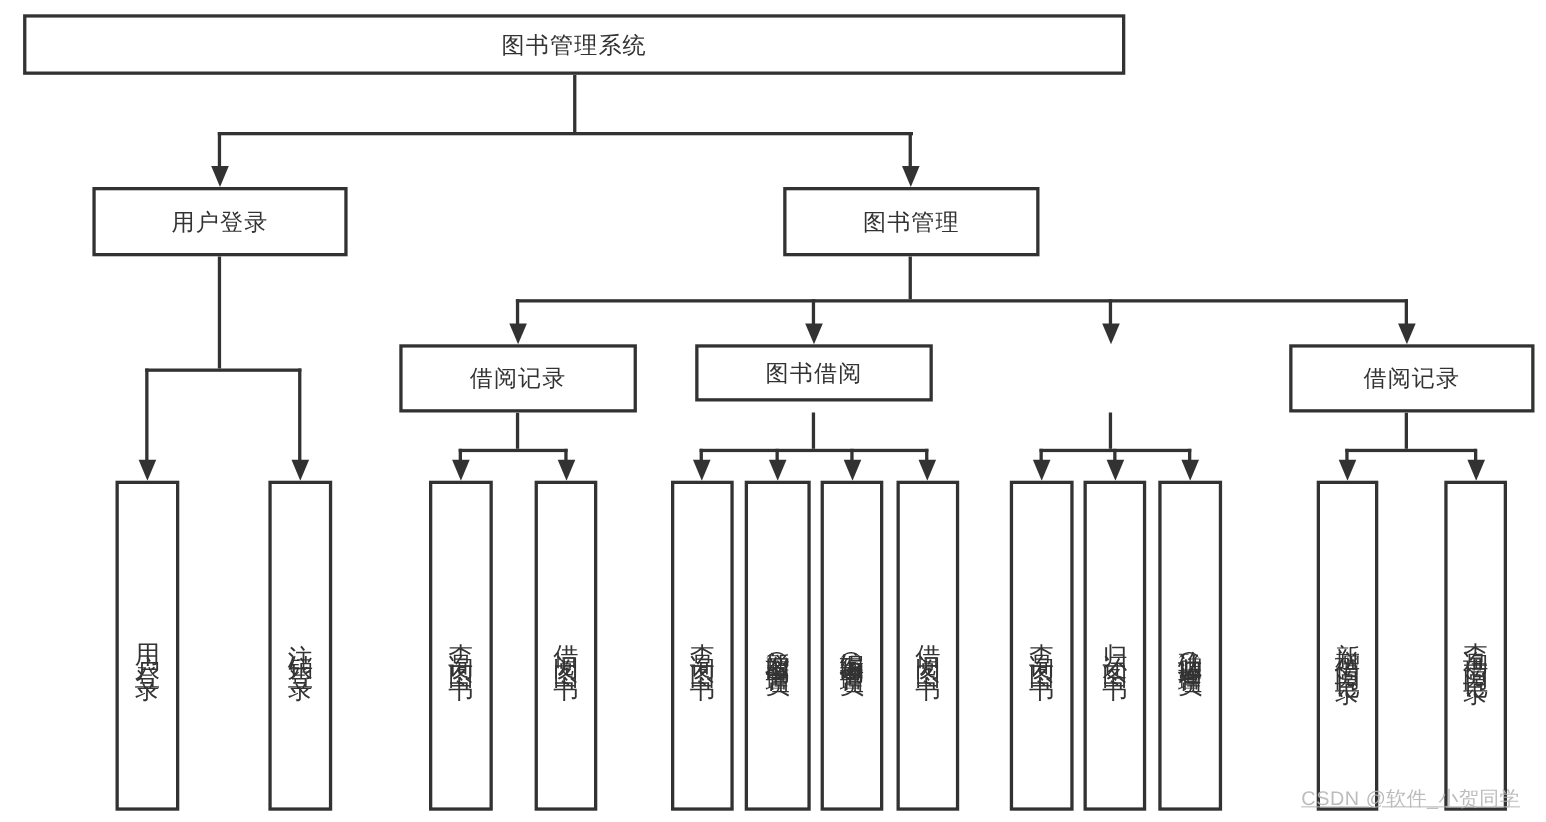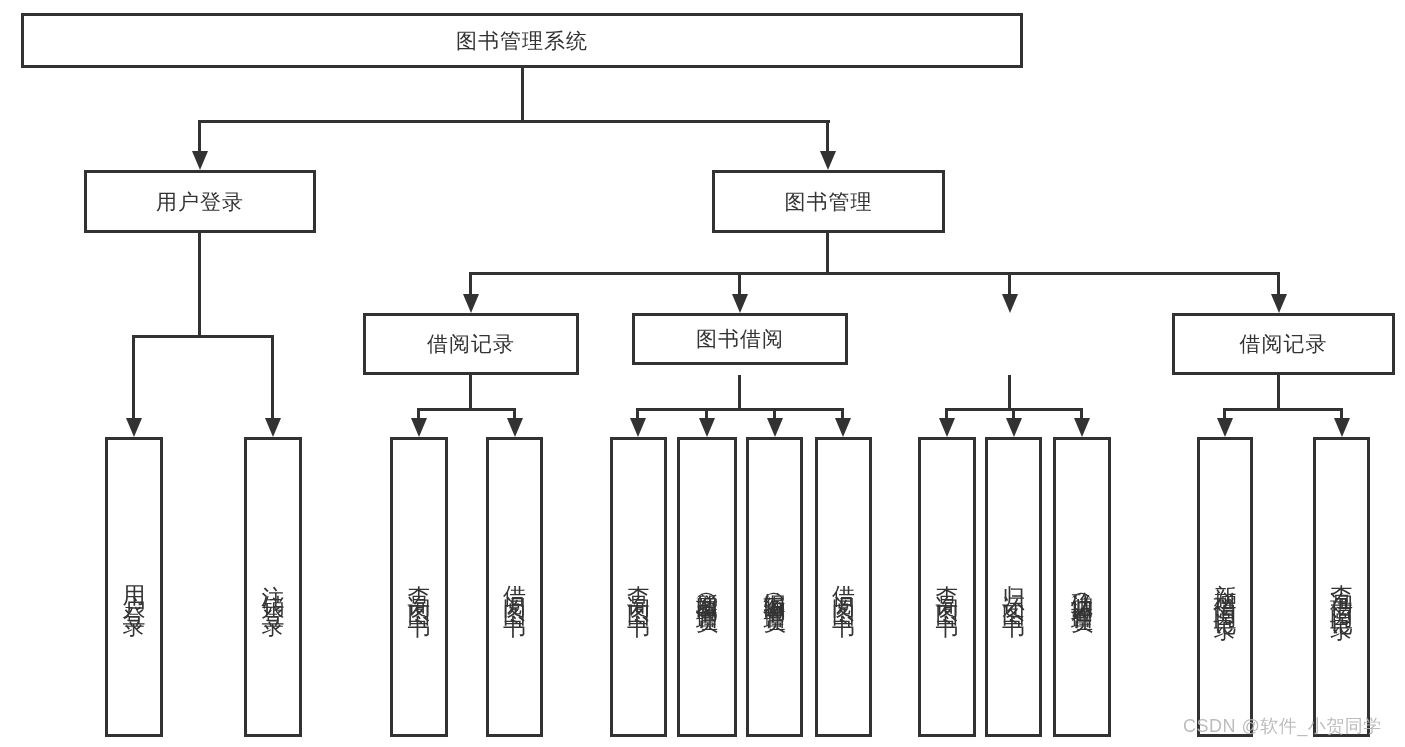--- a/index.html
+++ b/index.html
@@ -21,21 +21,21 @@
   .leaf span.s9{font-size:22px;letter-spacing:3px;}
   .v{position:absolute;width:3px;background:#323232;z-index:1;}
   .h{position:absolute;height:3px;background:#323232;z-index:1;}
   .a{
     position:absolute;width:0;height:0;z-index:1;
     border-left:8px solid transparent;border-right:8px solid transparent;
     border-top:19px solid #323232;
   }
   .watermark{
     position:absolute;left:1183px;top:714px;z-index:6;
-    font-size:18px;color:#b5b5b5;opacity:.9;white-space:nowrap;letter-spacing:.5px;
+    font-size:18px;color:#b5b5b5;opacity:.9;white-space:nowrap;letter-spacing:.5px;text-decoration:underline;
   }
 </style>
 </head>
 <body>
 
 <div class="canvas">
 
   <div class="box hbox" style="left:21px;top:13px;width:1002px;height:55px">
     <span>图书管理系统</span>
   </div>

